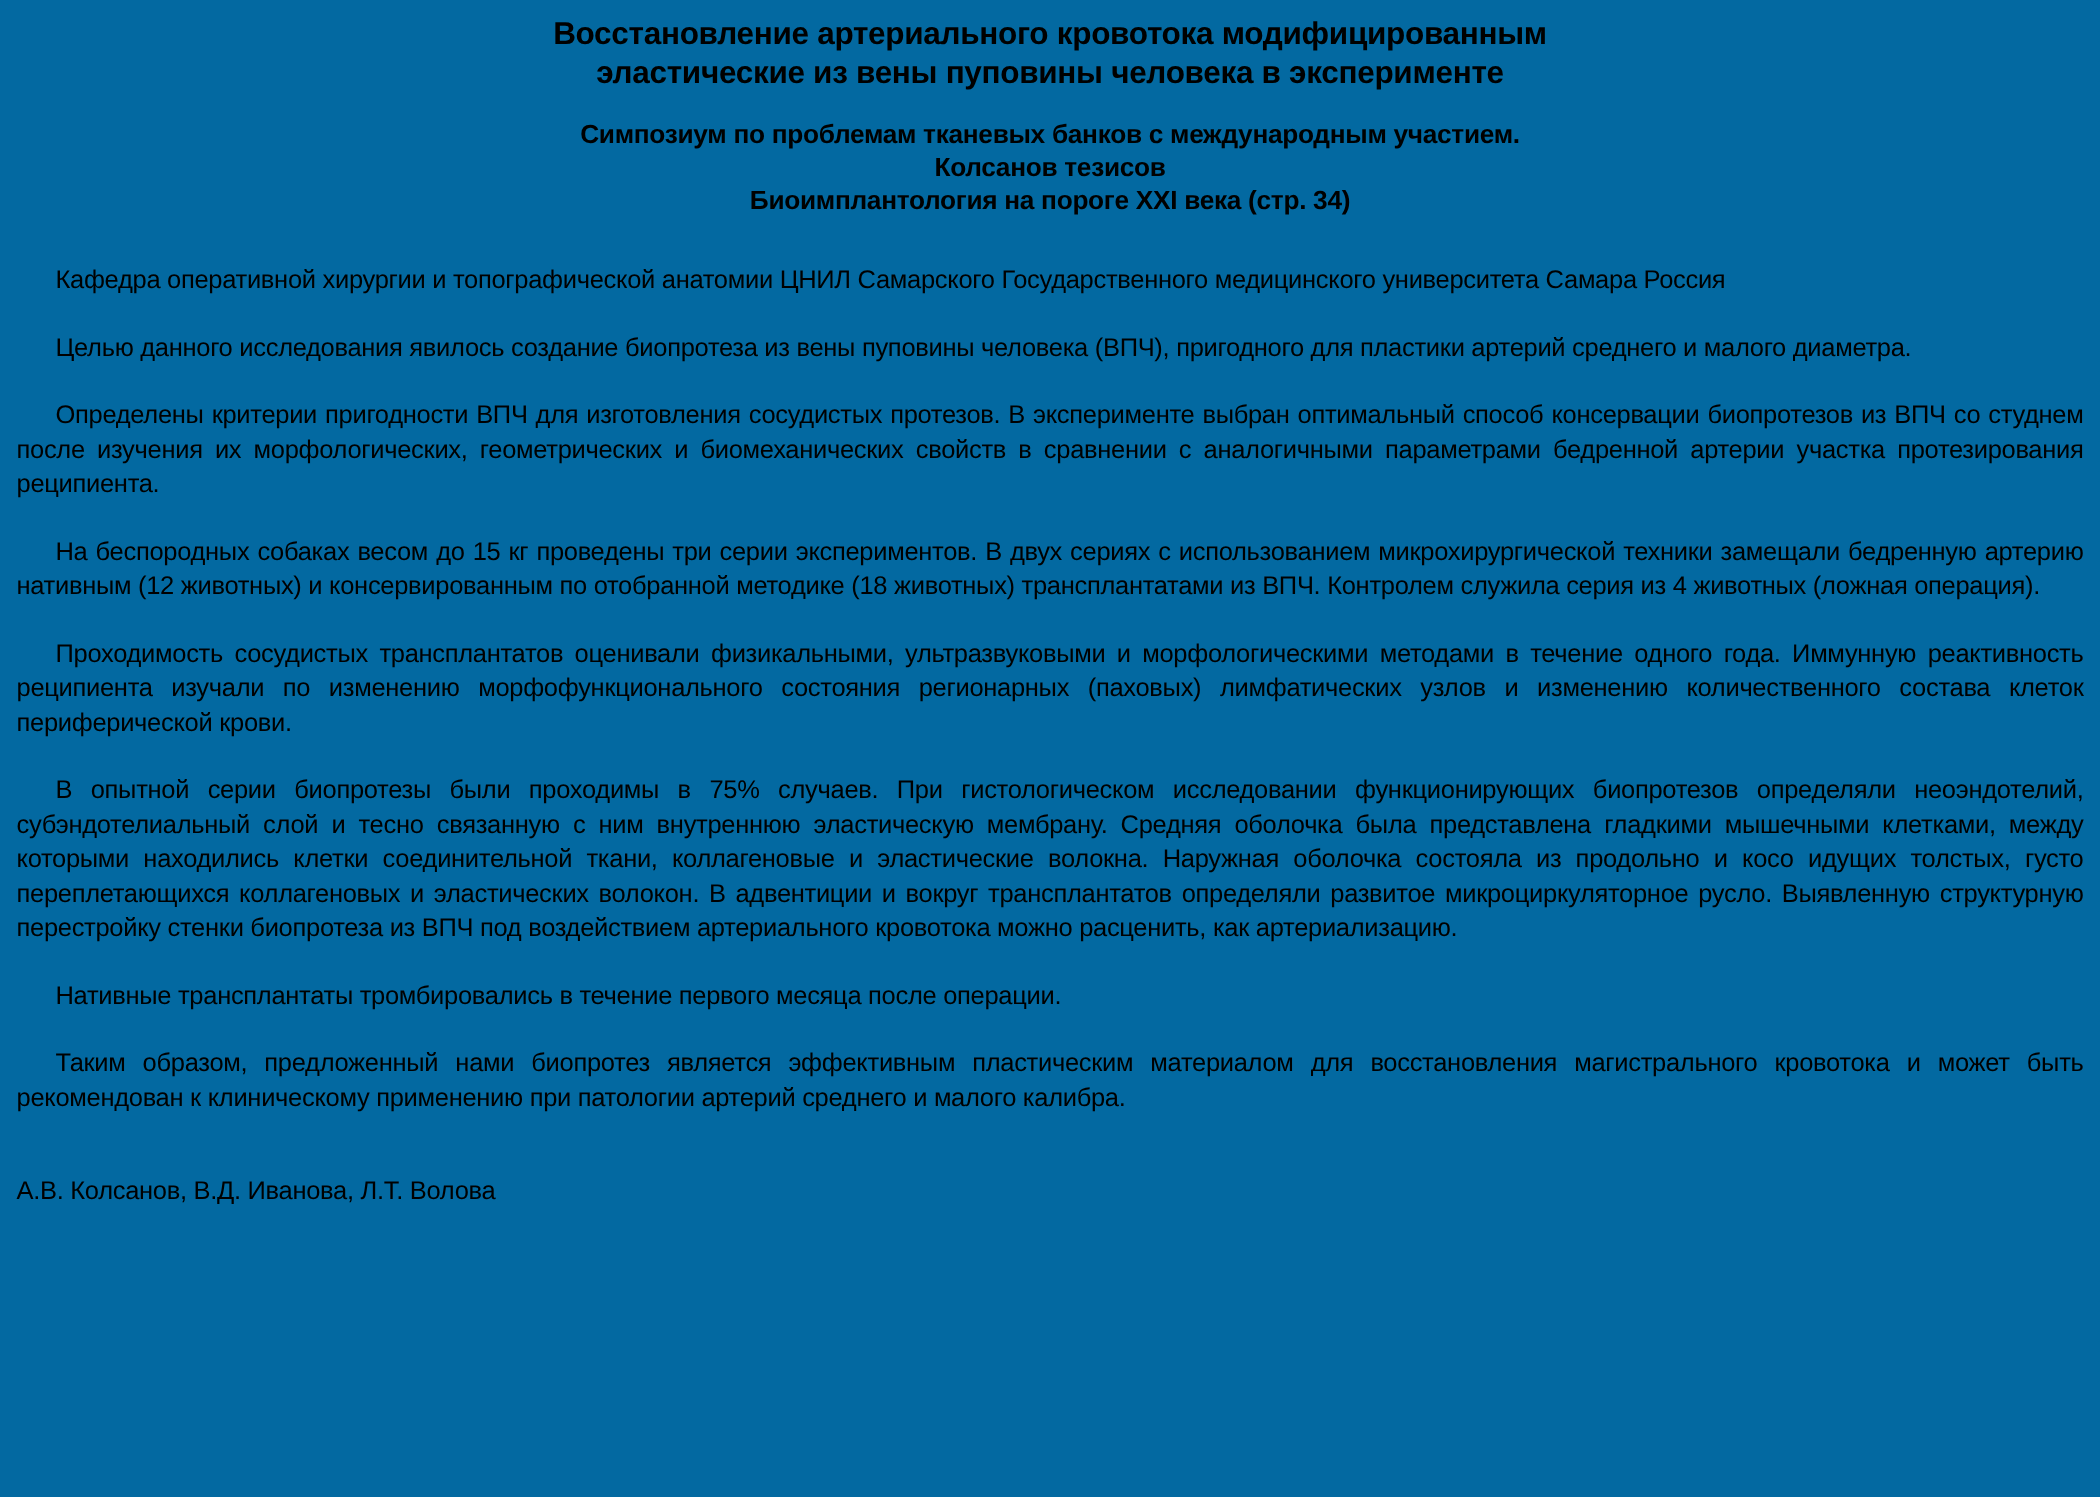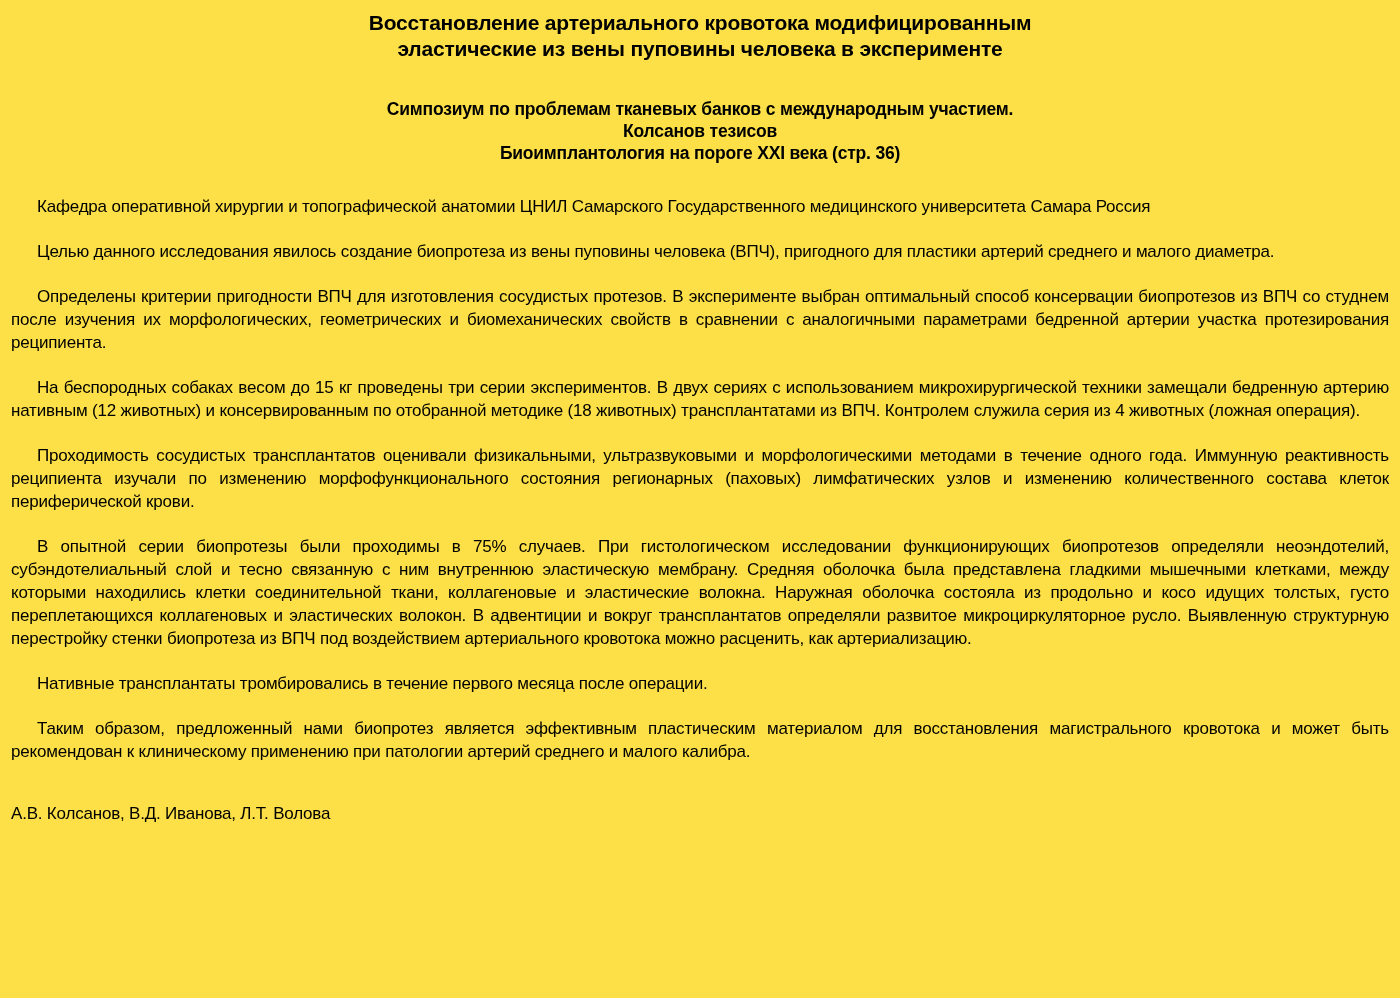--- a/index.html
+++ b/index.html
@@ -5,37 +5,37 @@
   html, body {
     margin: 0;
     padding: 0;
     background: #ffffff;
   }
   .page {
     position: relative;
     width: 1400px;
     height: 998px;
     box-sizing: border-box;
-    background: #fde047;
+    background: #0369a1;
     color: #000000;
     font-family: "Liberation Sans", sans-serif;
     padding: 10px 11px 0 11px;
     overflow: hidden;
     letter-spacing: -0.2px;
   }
   .doc-title {
     margin: 0;
     text-align: center;
     font-size: 21px;
     font-weight: bold;
     line-height: 26px;
   }
   .doc-title .line { display: block; }
   .doc-subtitle {
-    margin-top: 36px;
+    margin-top: 16px;
     text-align: center;
     font-size: 17.5px;
     font-weight: bold;
     line-height: 22px;
   }
   .doc-subtitle .line { display: block; }
   .affiliation {
     margin: 31px 0 16px 0;
     font-size: 17px;
     line-height: 23px;
@@ -61,21 +61,21 @@
 <div class="page">
 
   <h1 class="doc-title">
     <span class="line">Восстановление артериального кровотока модифицированным</span>
     <span class="line">эластические из вены пуповины человека в эксперименте</span>
   </h1>
 
   <div class="doc-subtitle">
     <span class="line">Симпозиум по проблемам тканевых банков с международным участием.</span>
     <span class="line">Колсанов тезисов</span>
-    <span class="line">Биоимплантология на пороге XXI века (стр. 36)</span>
+    <span class="line">Биоимплантология на пороге XXI века (стр. 34)</span>
   </div>
 
   <p class="affiliation">Кафедра оперативной хирургии и топографической анатомии ЦНИЛ Самарского Государственного медицинского университета Самара Россия</p>
 
   <p class="para">Целью данного исследования явилось создание биопротеза из вены пуповины человека (ВПЧ), пригодного для пластики артерий среднего и малого диаметра.</p>
 
   <p class="para">Определены критерии пригодности ВПЧ для изготовления сосудистых протезов. В эксперименте выбран оптимальный способ консервации биопротезов из ВПЧ со студнем после изучения их морфологических, геометрических и биомеханических свойств в сравнении с аналогичными параметрами бедренной артерии участка протезирования реципиента.</p>
 
   <p class="para">На беспородных собаках весом до 15 кг проведены три серии экспериментов. В двух сериях с использованием микрохирургической техники замещали бедренную артерию нативным (12 животных) и консервированным по отобранной методике (18 животных) трансплантатами из ВПЧ. Контролем служила серия из 4 животных (ложная операция).</p>
 

